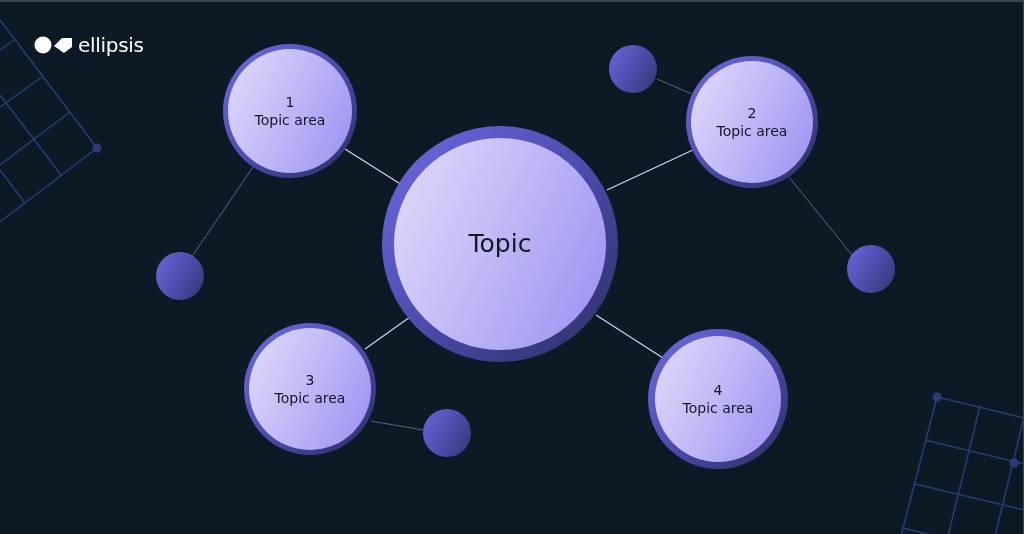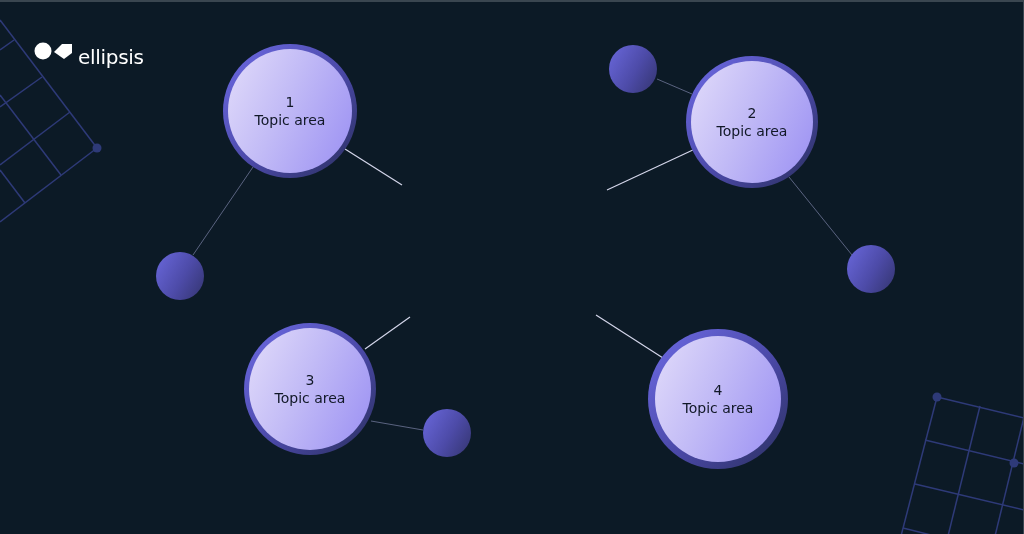--- a/index.html
+++ b/index.html
@@ -1,21 +1,21 @@
 <!DOCTYPE html>
 <html><head>
 <meta charset="utf-8">
 <style>
   html, body { margin: 0; padding: 0; }
   body { width: 1024px; height: 534px; overflow: hidden; background: #0c1a26; font-family: "Liberation Sans", sans-serif; }
   #canvas { position: relative; width: 1024px; height: 534px; background: #0c1a26; box-sizing: border-box; border-top: 2px solid #3a4650; border-right: 1px solid #3a4650; overflow: hidden; }
   svg.bg { position: absolute; left: 0; top: 0; }
   .logo { position: absolute; left: 34px; top: 33px; display: flex; align-items: center; gap: 4px; }
   .logo-mark { width: 40px; height: 20px; }
-  .logo-text { color: #ffffff; font-family: "DejaVu Sans", sans-serif; font-size: 20px; letter-spacing: -0.3px; line-height: 20px; margin-top: 12px; }
+  .logo-text { color: #ffffff; font-family: "DejaVu Sans", sans-serif; font-size: 20px; letter-spacing: -0.3px; line-height: 20px; }
   .node { position: absolute; border-radius: 50%; box-sizing: border-box; display: flex; flex-direction: column; align-items: center; justify-content: center; text-align: center; }
   .node .ring { position: absolute; inset: 0; border-radius: 50%; background: linear-gradient(135deg, #6e6be6 0%, #4a48a6 55%, #2a2f5e 100%); }
   .node .face { position: absolute; border-radius: 50%; background: linear-gradient(115deg, #e2dcfa 0%, #c2bbf6 45%, #9a8ff3 100%); }
   .node .label { position: relative; color: #111827; font-family: "DejaVu Sans", sans-serif; }
   .node .num { font-size: 14px; line-height: 18px; }
   .node .txt { font-size: 14px; line-height: 18px; }
   .node.main .txt { font-size: 25px; line-height: 30px; }
   .dot { position: absolute; border-radius: 50%; background: linear-gradient(120deg, #6a68dc 0%, #4d4ba8 55%, #33346e 100%); }
 </style>
 </head>
@@ -69,20 +69,27 @@
       <path d="M20 11 L28 3 L38 3 L38 12 L30 18 Z" fill="#ffffff"></path>
     </svg>
     <span class="logo-text">ellipsis</span>
   </div>
 
   <div class="dot" style="left:609px; top:43px; width:48px; height:48px;"></div>
   <div class="dot" style="left:156px; top:250px; width:48px; height:48px;"></div>
   <div class="dot" style="left:847px; top:243px; width:48px; height:48px;"></div>
   <div class="dot" style="left:423px; top:407px; width:48px; height:48px;"></div>
 
+  <div class="node main" style="left:382px; top:124px; width:236px; height:236px;">
+    <div class="ring"></div>
+    <div class="face" style="left:12px; top:12px; right:12px; bottom:12px;"></div>
+    <div class="label">
+      <div class="txt">Topic</div>
+    </div>
+  </div>
 
   <div class="node" style="left:223px; top:42px; width:134px; height:134px;">
     <div class="ring"></div>
     <div class="face" style="left:5px; top:5px; right:5px; bottom:5px;"></div>
     <div class="label">
       <div class="num">1</div>
       <div class="txt">Topic area</div>
     </div>
   </div>
 

